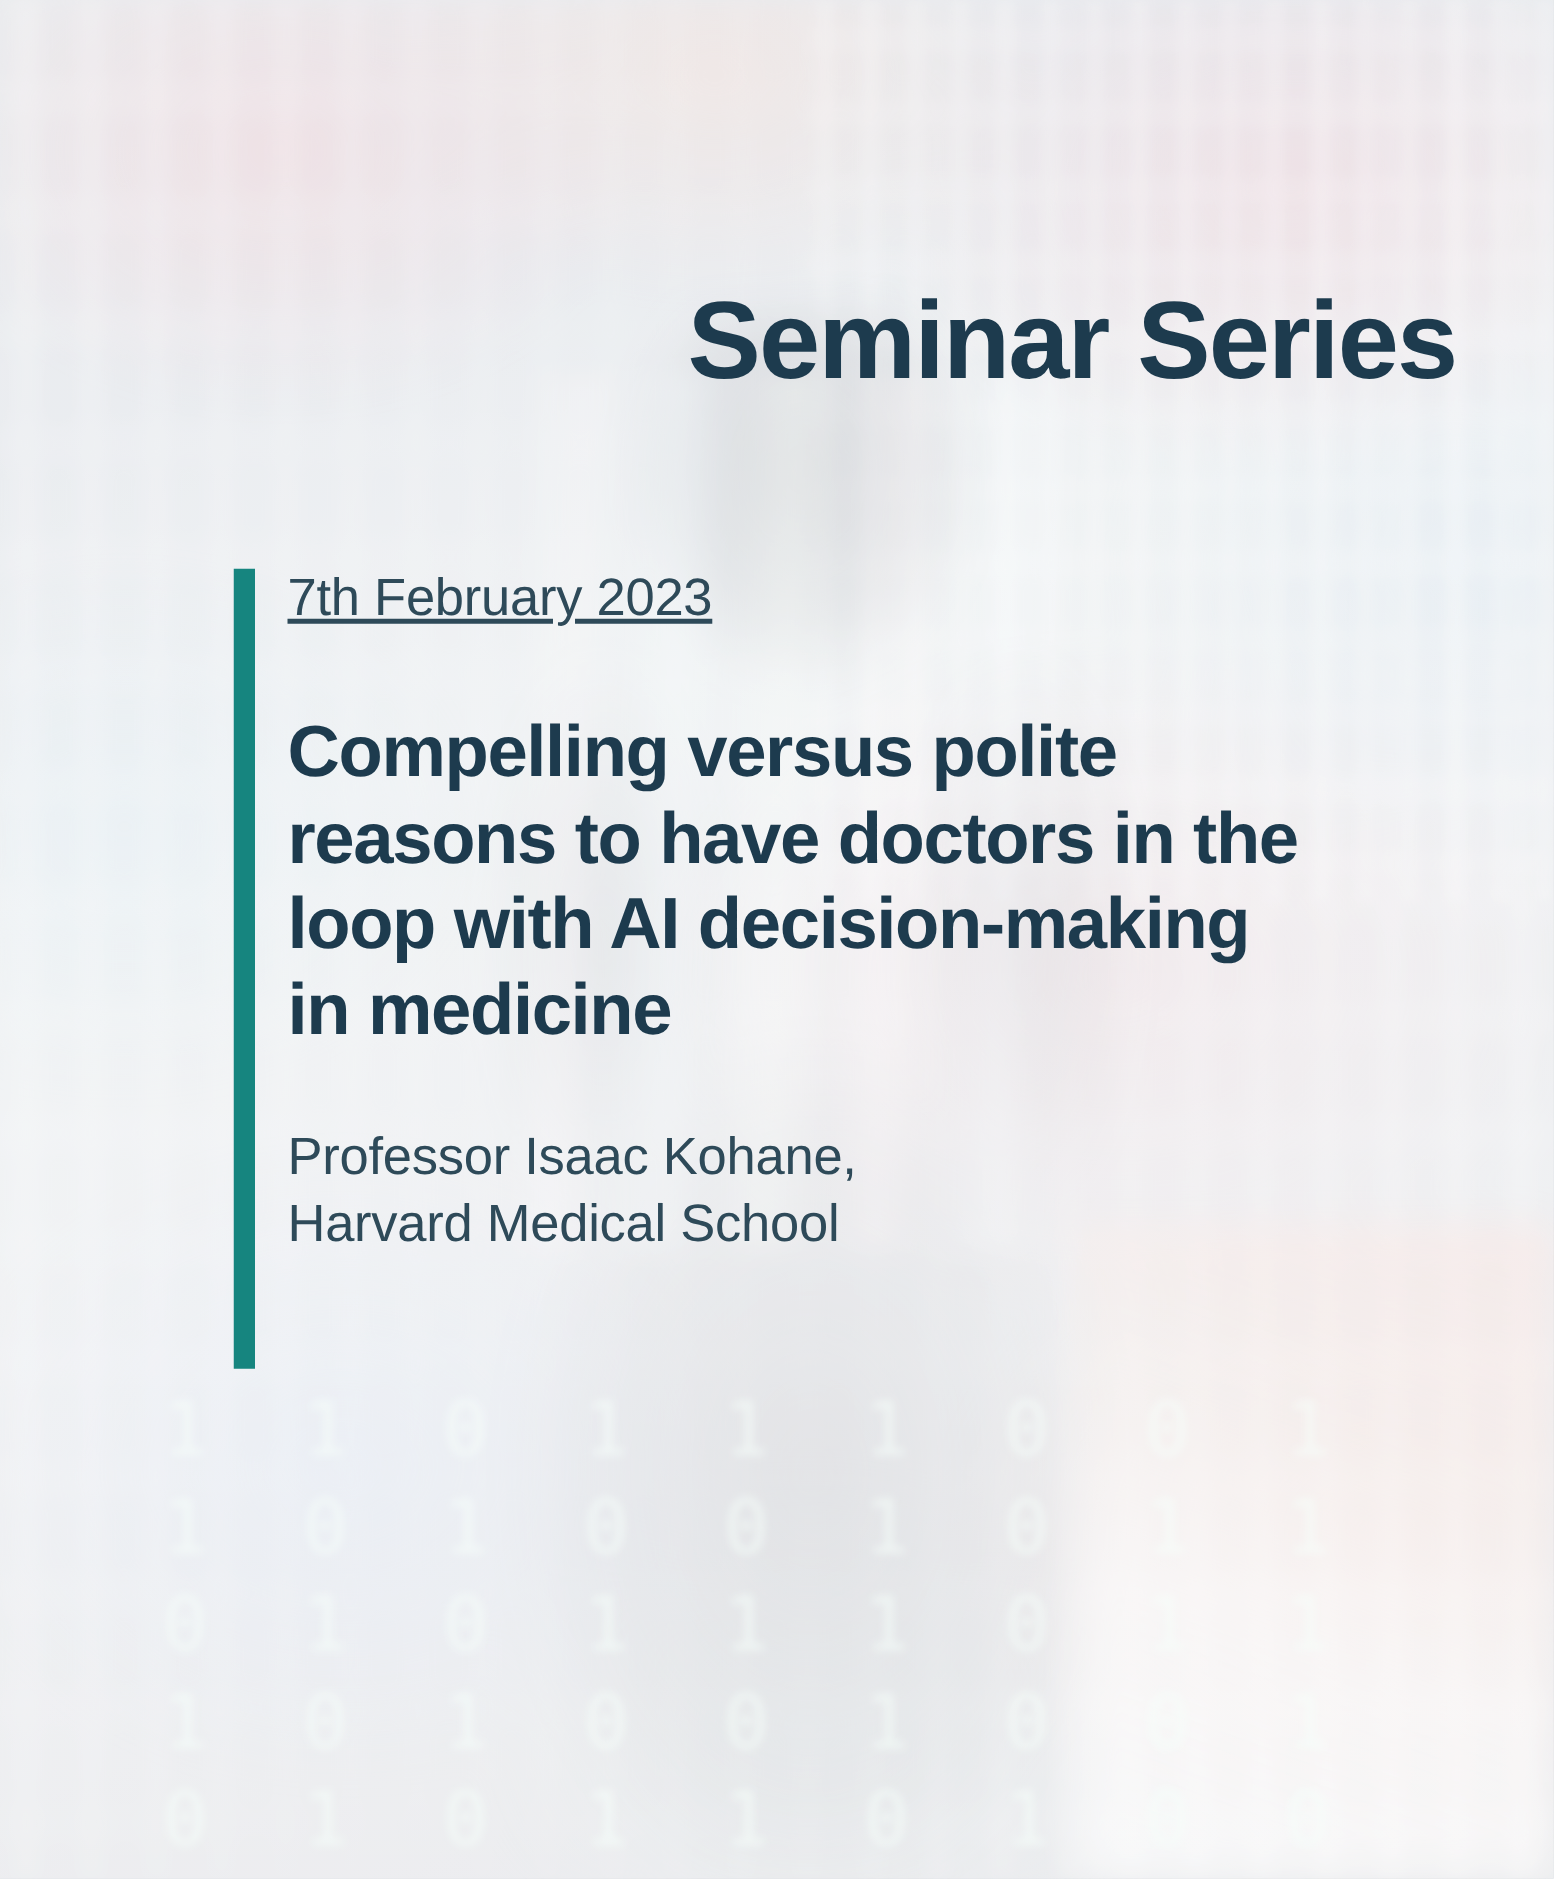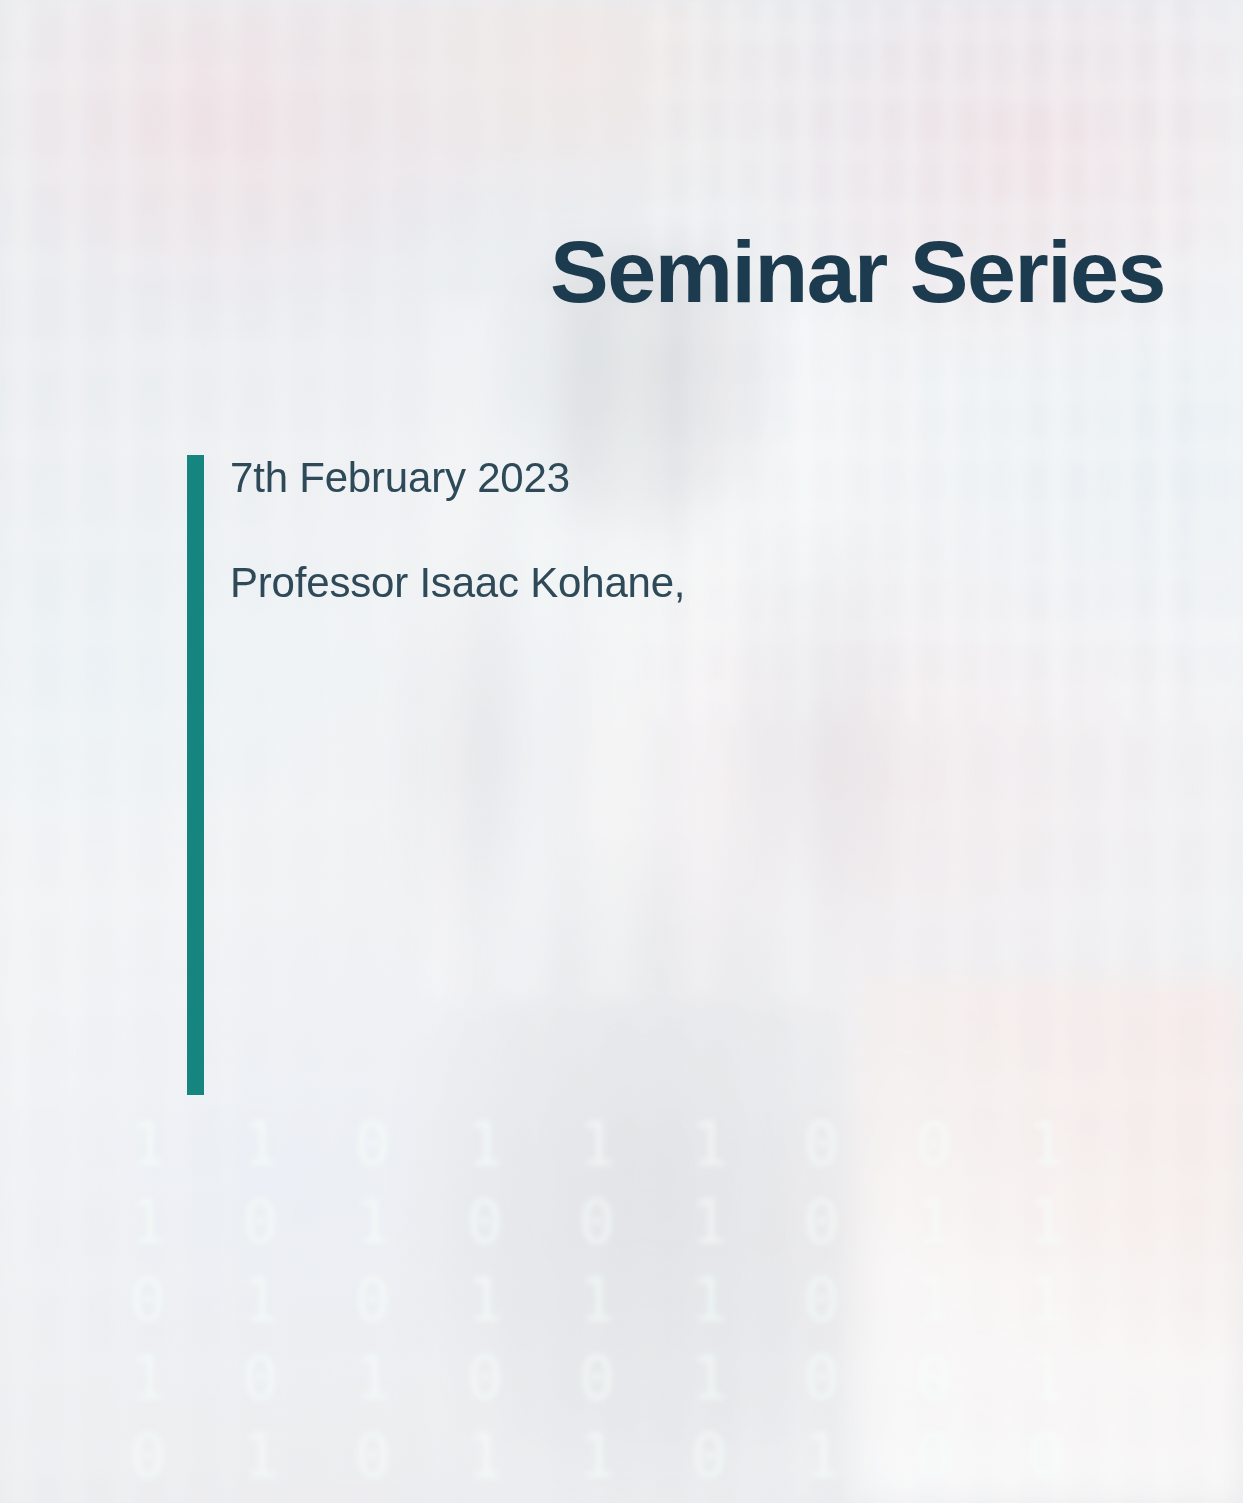--- a/index.html
+++ b/index.html
@@ -233,20 +233,21 @@
     top: 455px;
     width: 940px;
   }
 
   .event-date {
     font-size: 42px;
     font-weight: 400;
     line-height: 1.08;
     color: #2e4a59;
     letter-spacing: -0.2px;
+    text-decoration: underline;
   }
 
   .talk-title {
     margin-top: 68px;
     font-size: 58px;
     font-weight: 700;
     line-height: 1.18;
     letter-spacing: -1.1px;
     color: #1d3b4e;
   }
@@ -294,20 +295,27 @@
   <div class="content">
 
     <div class="series-title">Seminar Series</div>
 
     <div class="rule"></div>
 
     <div class="body-block">
 
       <div class="event-date">7th February 2023</div>
 
+      <div class="talk-title">
+        <span class="tl">Compelling versus polite</span>
+        <span class="tl">reasons to have doctors in the</span>
+        <span class="tl">loop with AI decision-making</span>
+        <span class="tl">in medicine</span>
+      </div>
 
       <div class="speaker">
         <span class="sl">Professor Isaac Kohane,</span>
+        <span class="sl">Harvard Medical School</span>
       </div>
 
     </div>
   </div>
 </div>
 
 </body></html>

